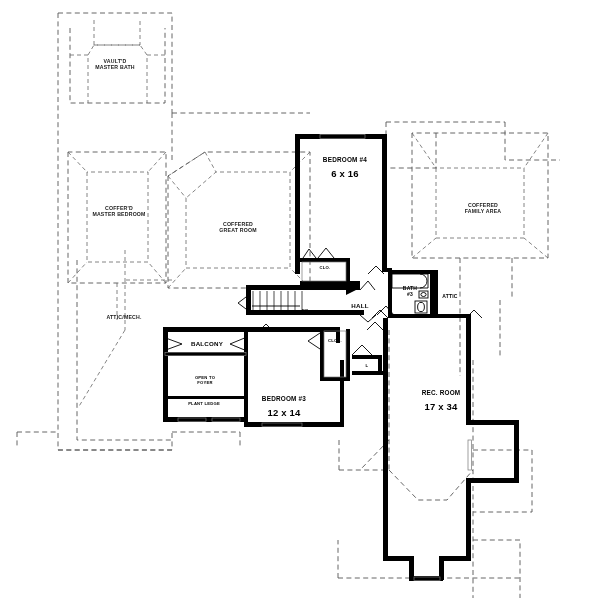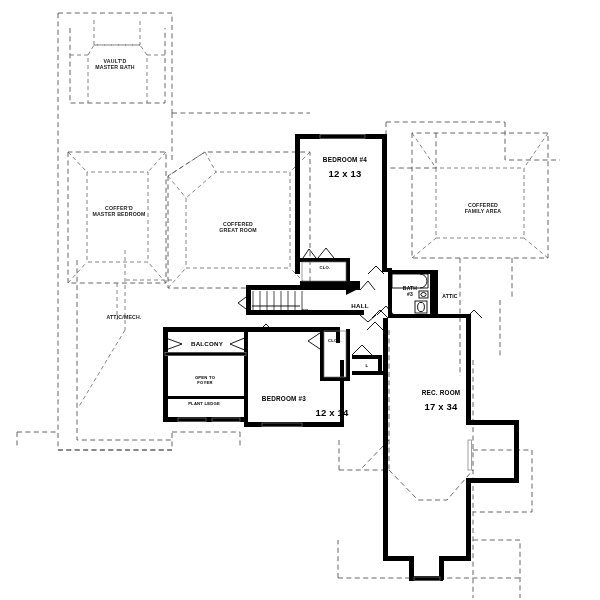--- a/index.html
+++ b/index.html
@@ -258,24 +258,24 @@
   </div>
 
   <div class="lbl lbl-ghost lbl-two" style="left:483px; top:209px;">
     <div>COFFERED</div>
     <div>FAMILY AREA</div>
   </div>
 
   <div class="lbl lbl-ghost" style="left:124px; top:318px;">ATTIC/MECH.</div>
 
   <div class="lbl lbl-room" style="left:345px; top:160px;">BEDROOM #4</div>
-  <div class="lbl lbl-dim" style="left:345px; top:174px;">12 x 13</div>
+  <div class="lbl lbl-dim" style="left:345px; top:174px;">6 x 16</div>
 
   <div class="lbl lbl-room" style="left:284px; top:399px;">BEDROOM #3</div>
-  <div class="lbl lbl-dim" style="left:284px; top:413px;margin-left:48px;">12 x 14</div>
+  <div class="lbl lbl-dim" style="left:284px; top:413px;">12 x 14</div>
 
   <div class="lbl lbl-room" style="left:441px; top:393px;">REC. ROOM</div>
   <div class="lbl lbl-dim" style="left:441px; top:407px;">17 x 34</div>
 
   <div class="lbl lbl-md" style="left:360px; top:306px;">HALL</div>
 
   <div class="lbl lbl-sm lbl-two" style="left:410px; top:292px;">
     <div>BATH</div>
     <div>#3</div>
   </div>

